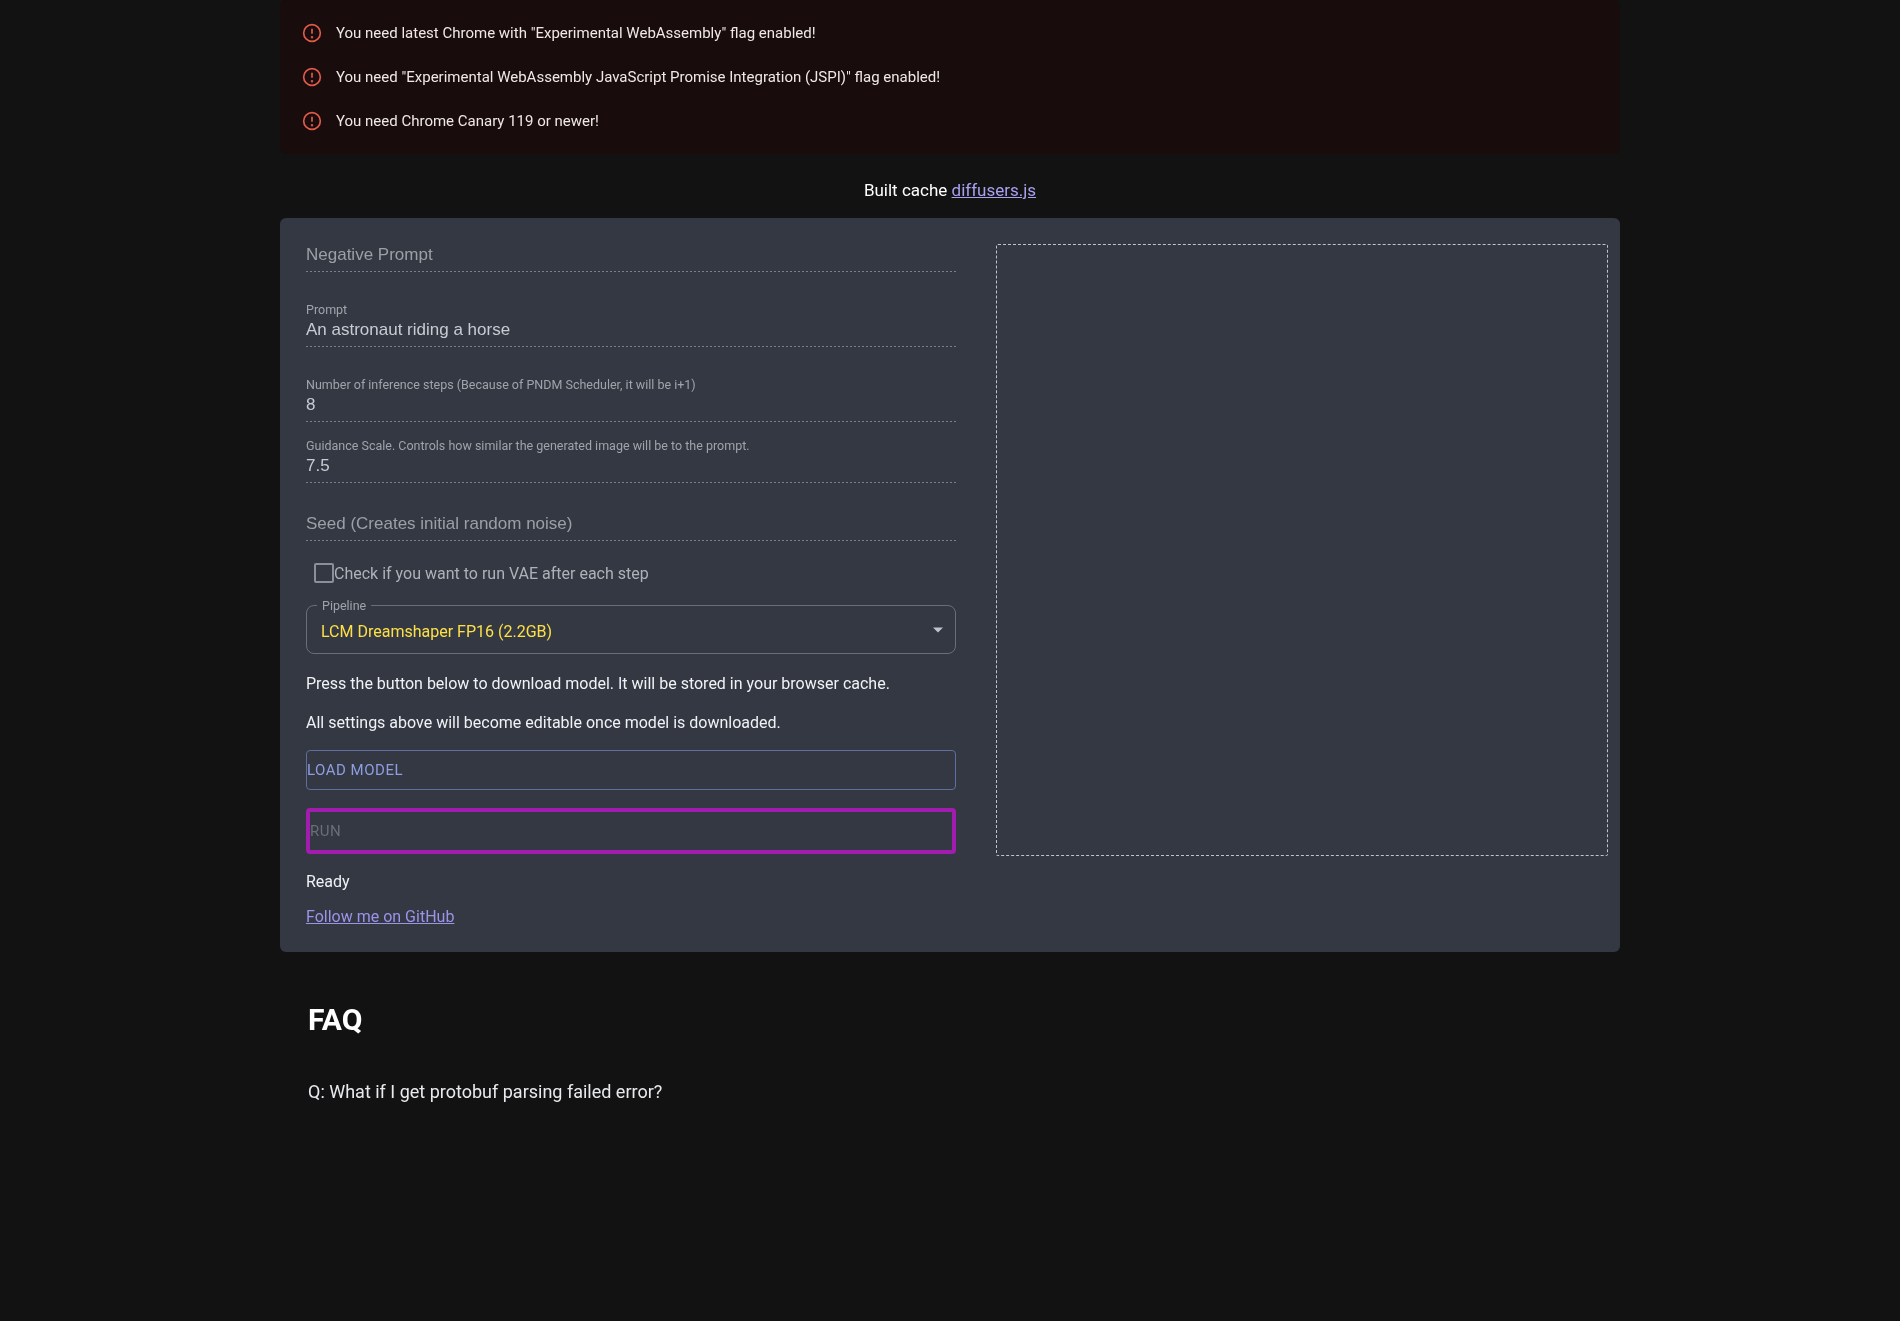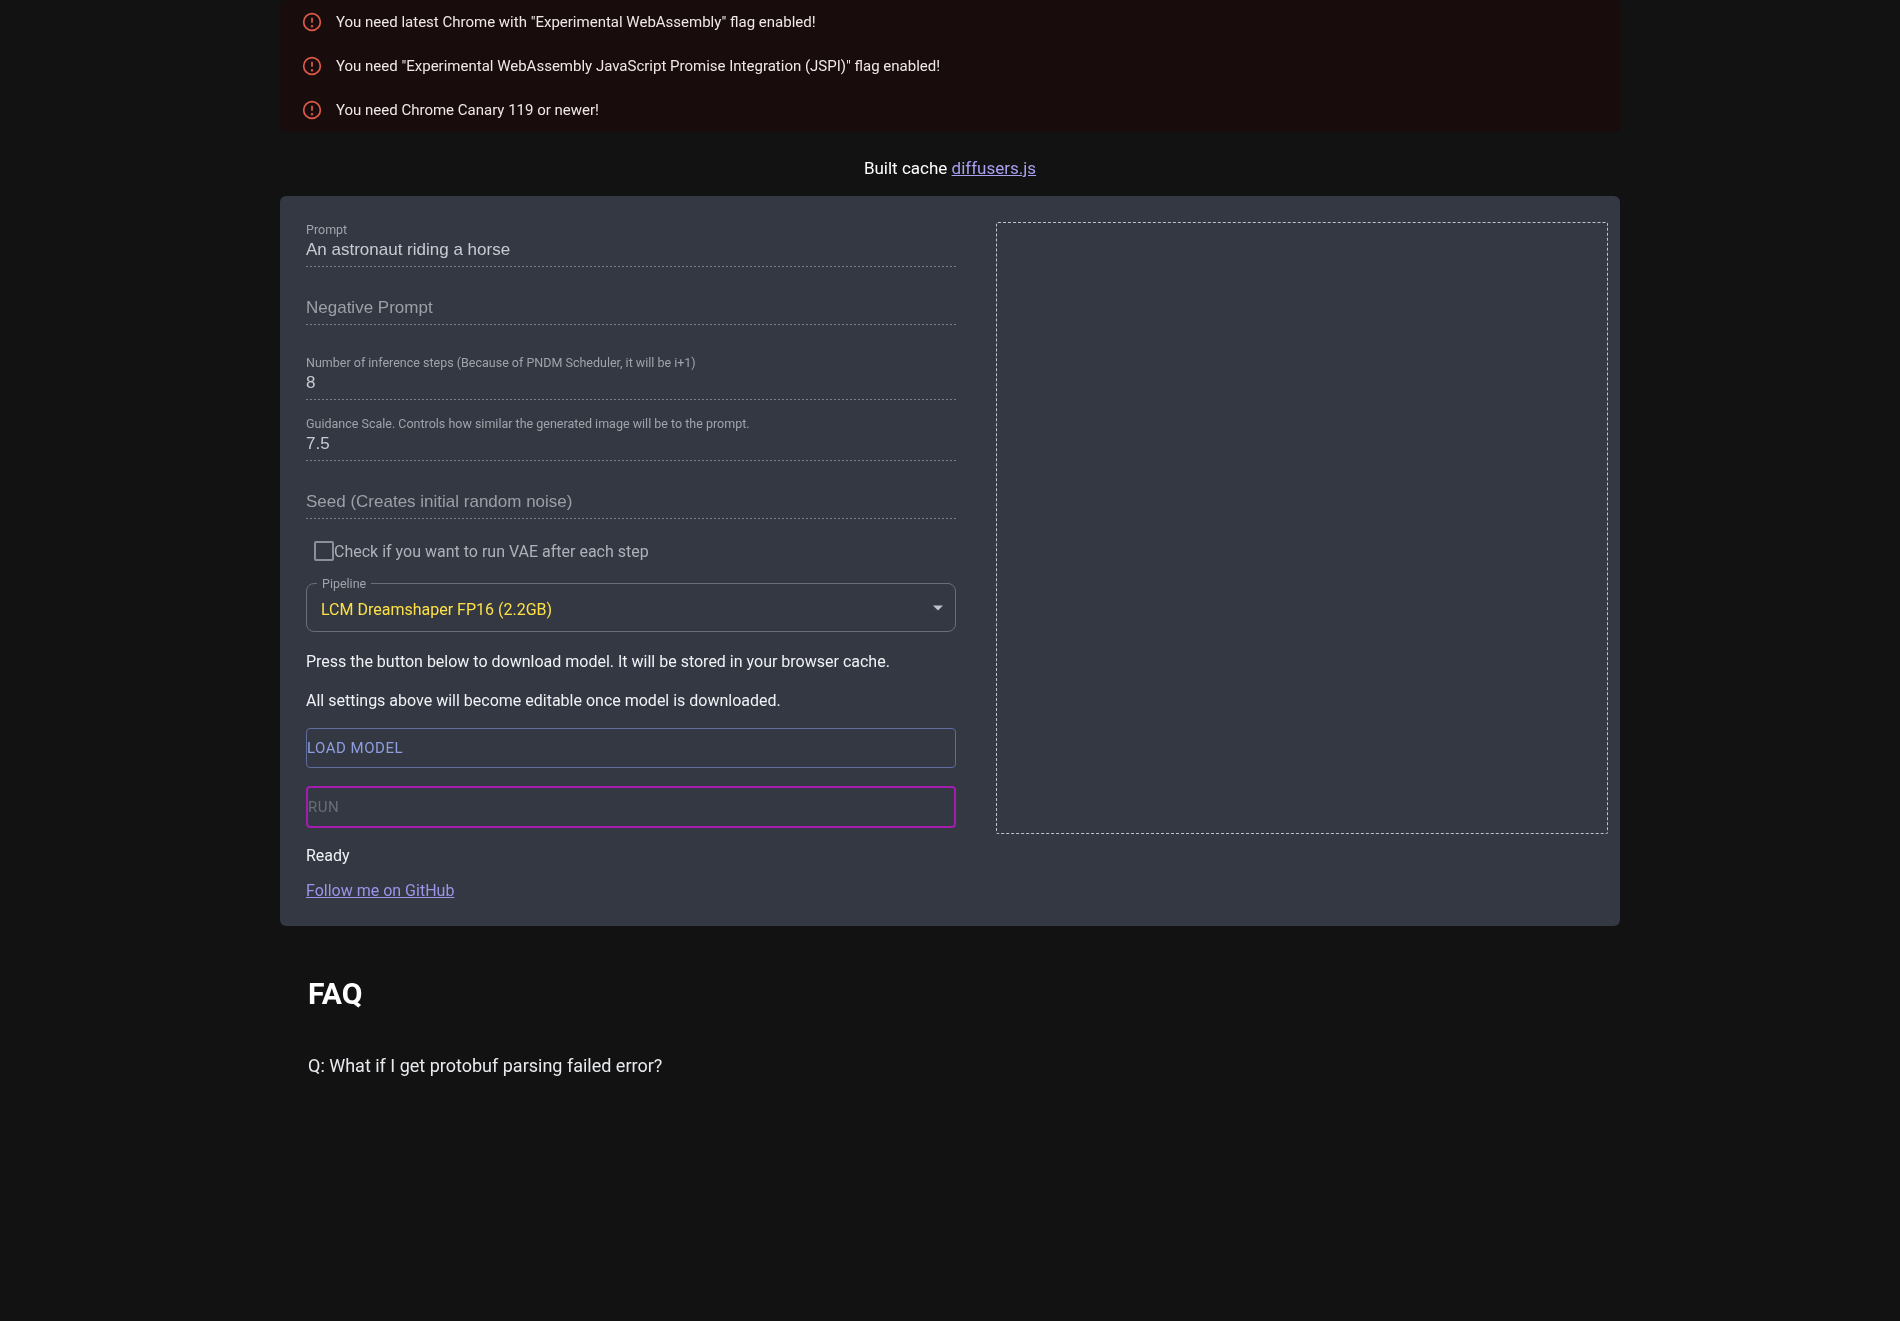--- a/index.html
+++ b/index.html
@@ -12,21 +12,21 @@
     padding-bottom: 60px;
   }
   .container {
     max-width: 1380px;
     margin: 0 auto;
     padding: 0 20px;
   }
   .alerts {
     background: #180c0c;
     border-radius: 6px;
-    padding: 0 0;
+    padding: 11px 0;
     margin: 0 auto 20px auto;
     max-width: 1380px;
   }
   .alert-row {
     display: flex;
     align-items: center;
     gap: 14px;
     padding: 12px 22px;
     color: #f0e8e8;
     font-size: 15px;
@@ -137,21 +137,21 @@
     background: transparent;
     cursor: pointer;
     margin-bottom: 18px;
     font-family: inherit;
   }
   .btn.primary {
     border: 1px solid #5f6e9e;
     color: #8f9ee0;
   }
   .btn.disabled {
-    border: 2px solid #a21caf;
+    border: 4px solid #a21caf;
     color: #6a6e76;
   }
   .status { color: #f0f2f5; font-size: 16px; margin-bottom: 16px; }
   .gh-link { color: #9b94e8; text-decoration: underline; font-size: 16px; }
   .right { flex: 1; }
   .preview {
     width: 612px;
     height: 612px;
     border: 1px dashed #c0c4ca;
     border-radius: 2px;
@@ -203,27 +203,27 @@
   </div>
 
   <div class="built-with">
     <span>Built cache </span><a href="#">diffusers.js</a>
   </div>
 
   <div class="panel">
     <div class="left">
 
       <div class="field">
+        <input class="text" type="text" placeholder="Negative Prompt" style="">
+        <div class="underline"></div>
+      </div>
+
+      <div class="field">
         <span class="floating-label">Prompt</span>
         <input class="text" type="text" value="An astronaut riding a horse" style="">
-        <div class="underline"></div>
-      </div>
-
-      <div class="field">
-        <input class="text" type="text" placeholder="Negative Prompt" style="">
         <div class="underline"></div>
       </div>
 
       <div class="field compact">
         <span class="floating-label">Number of inference steps (Because of PNDM Scheduler, it will be i+1)</span>
         <input class="text" type="text" value="8" style="">
         <div class="underline"></div>
       </div>
 
       <div class="field">

